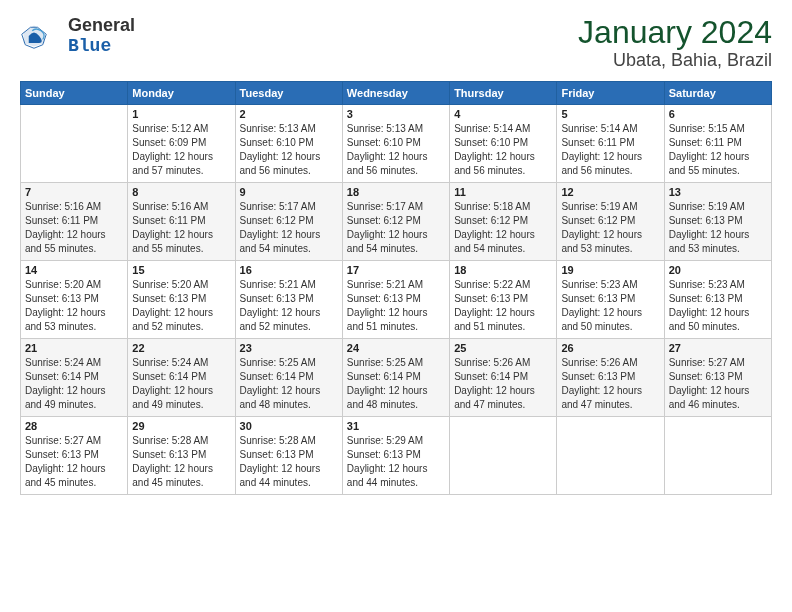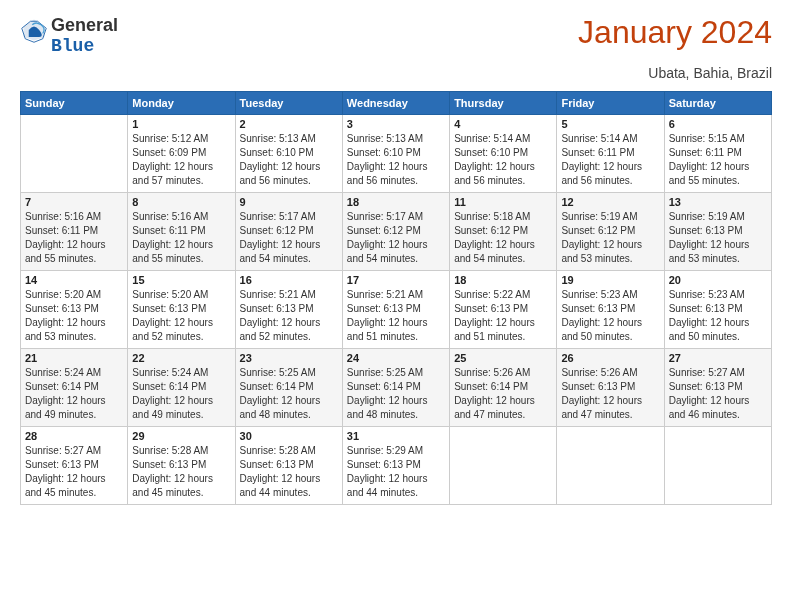--- a/index.html
+++ b/index.html
@@ -17,47 +17,47 @@
       background: #fff;
     }
     .header {
       display: flex;
       justify-content: space-between;
       align-items: flex-start;
       margin-bottom: 10px;
     }
     .logo {
       display: flex;
-      align-items: flex-start;
-      gap: 3px;
+      align-items: center;
+      gap: 20px;
     }
     .logo-text {
       font-size: 18px;
       font-weight: bold;
       line-height: 1.1;
     }
     .logo-general { color: #333; }
     .logo-blue { color: #1a5fa8; font-family: Liberation Mono, monospace; }
     .logo-icon {
       width: 28px;
       height: 28px;
     }
     .title-block {
       text-align: right;
     }
     .month-title {
       font-size: 32px;
       font-weight: normal;
-      color: #c2410c;
+      color: #14532d;
       line-height: 1;
     }
     .subtitle {
-      font-size: 14px;
+      font-size: 18px;
       color: #444;
-      margin-top: 17px;
+      margin-top: 2px;
     }
     table {
       width: 100%;
       border-collapse: collapse;
       table-layout: fixed;
     }
     thead th {
       background: #2a6db5;
       color: #fff;
       font-size: 11px;

